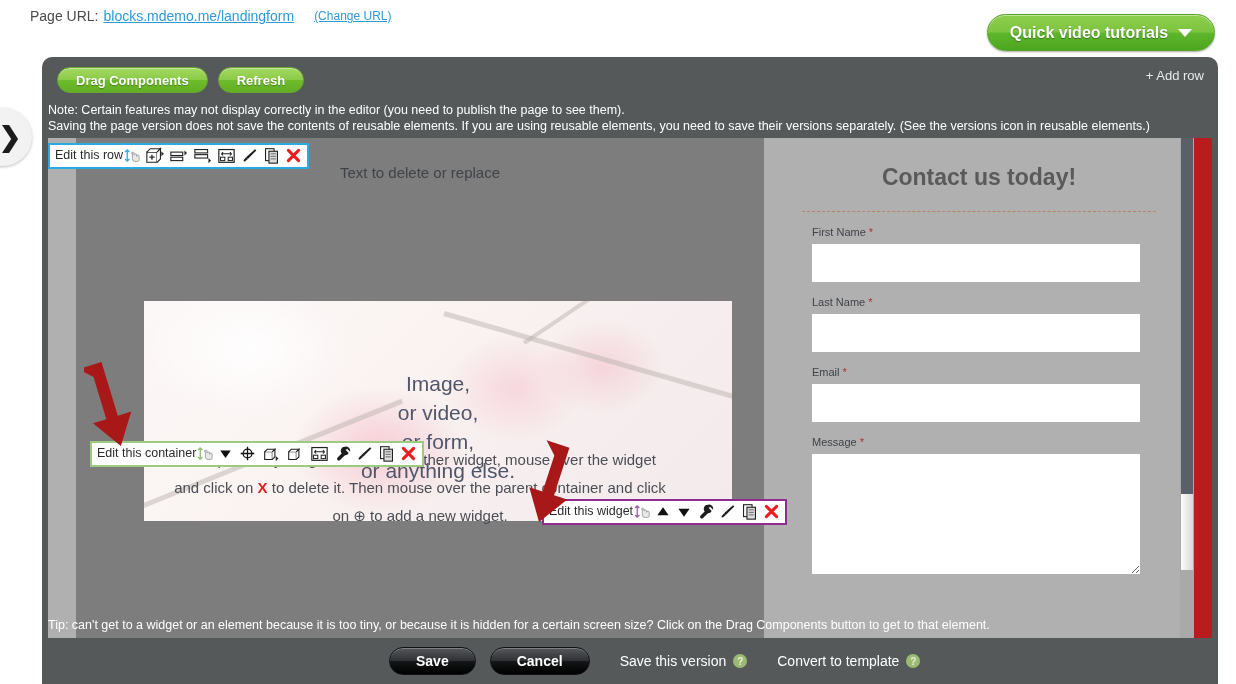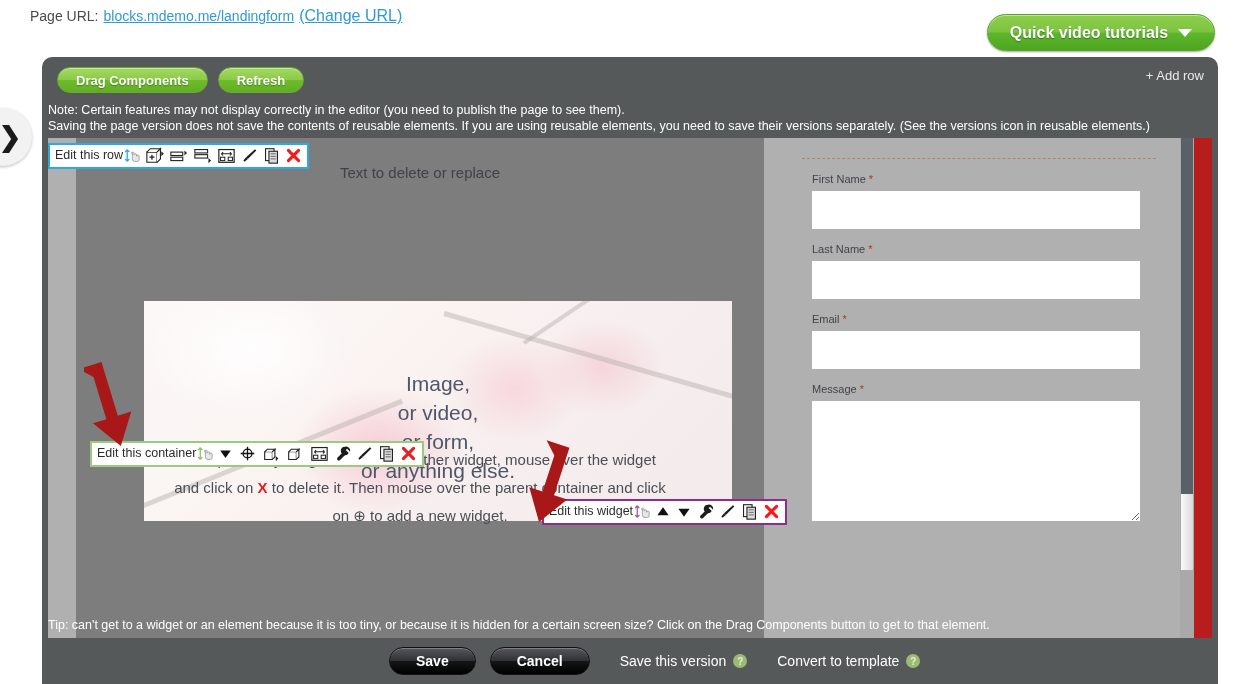--- a/index.html
+++ b/index.html
@@ -21,21 +21,21 @@
     position: absolute; left: 0; top: 0;
     width: 1236px; height: 32px;
     display: flex; align-items: center;
     padding-left: 30px;
     font-size: 14px;
     color: #4a4a4a;
     background: #ffffff;
   }
   .urlbar .lbl { color: #4a4a4a; }
   .urlbar .url { color: #2e9ad6; margin-left: 5px; }
-  .urlbar .chg { color: #2e9ad6; margin-left: 5px; font-size: 16px; }
+  .urlbar .chg { color: #2e9ad6; margin-left: 20px; font-size: 12px; }
 
   
   .qvt {
     position: absolute; right: 21px; top: 14px;
     width: 228px; height: 37px;
     border-radius: 19px;
     background: linear-gradient(to bottom, #8ece4e 0%, #7dc43f 48%, #5db62b 52%, #4da61f 100%);
     border: 1px solid #5aa32a;
     box-shadow: 0 1px 2px rgba(0,0,0,.35), inset 0 1px 0 rgba(255,255,255,.45);
     display: flex; align-items: center; justify-content: center;
@@ -323,20 +323,21 @@
             </div>
             <div>
               <span>on</span>
               <span>⊕</span>
               <span>to add a new widget.</span>
             </div>
           </div>
         </div>
 
         <div class="form-col">
+          <div class="form-title">Contact us today!</div>
           <div class="divider"></div>
 
           <div class="field-label">
             <span>First Name</span><span class="req">*</span>
           </div>
           <input class="field-input" placeholder="" style="">
 
           <div class="field-label">
             <span>Last Name</span><span class="req">*</span>
           </div>

